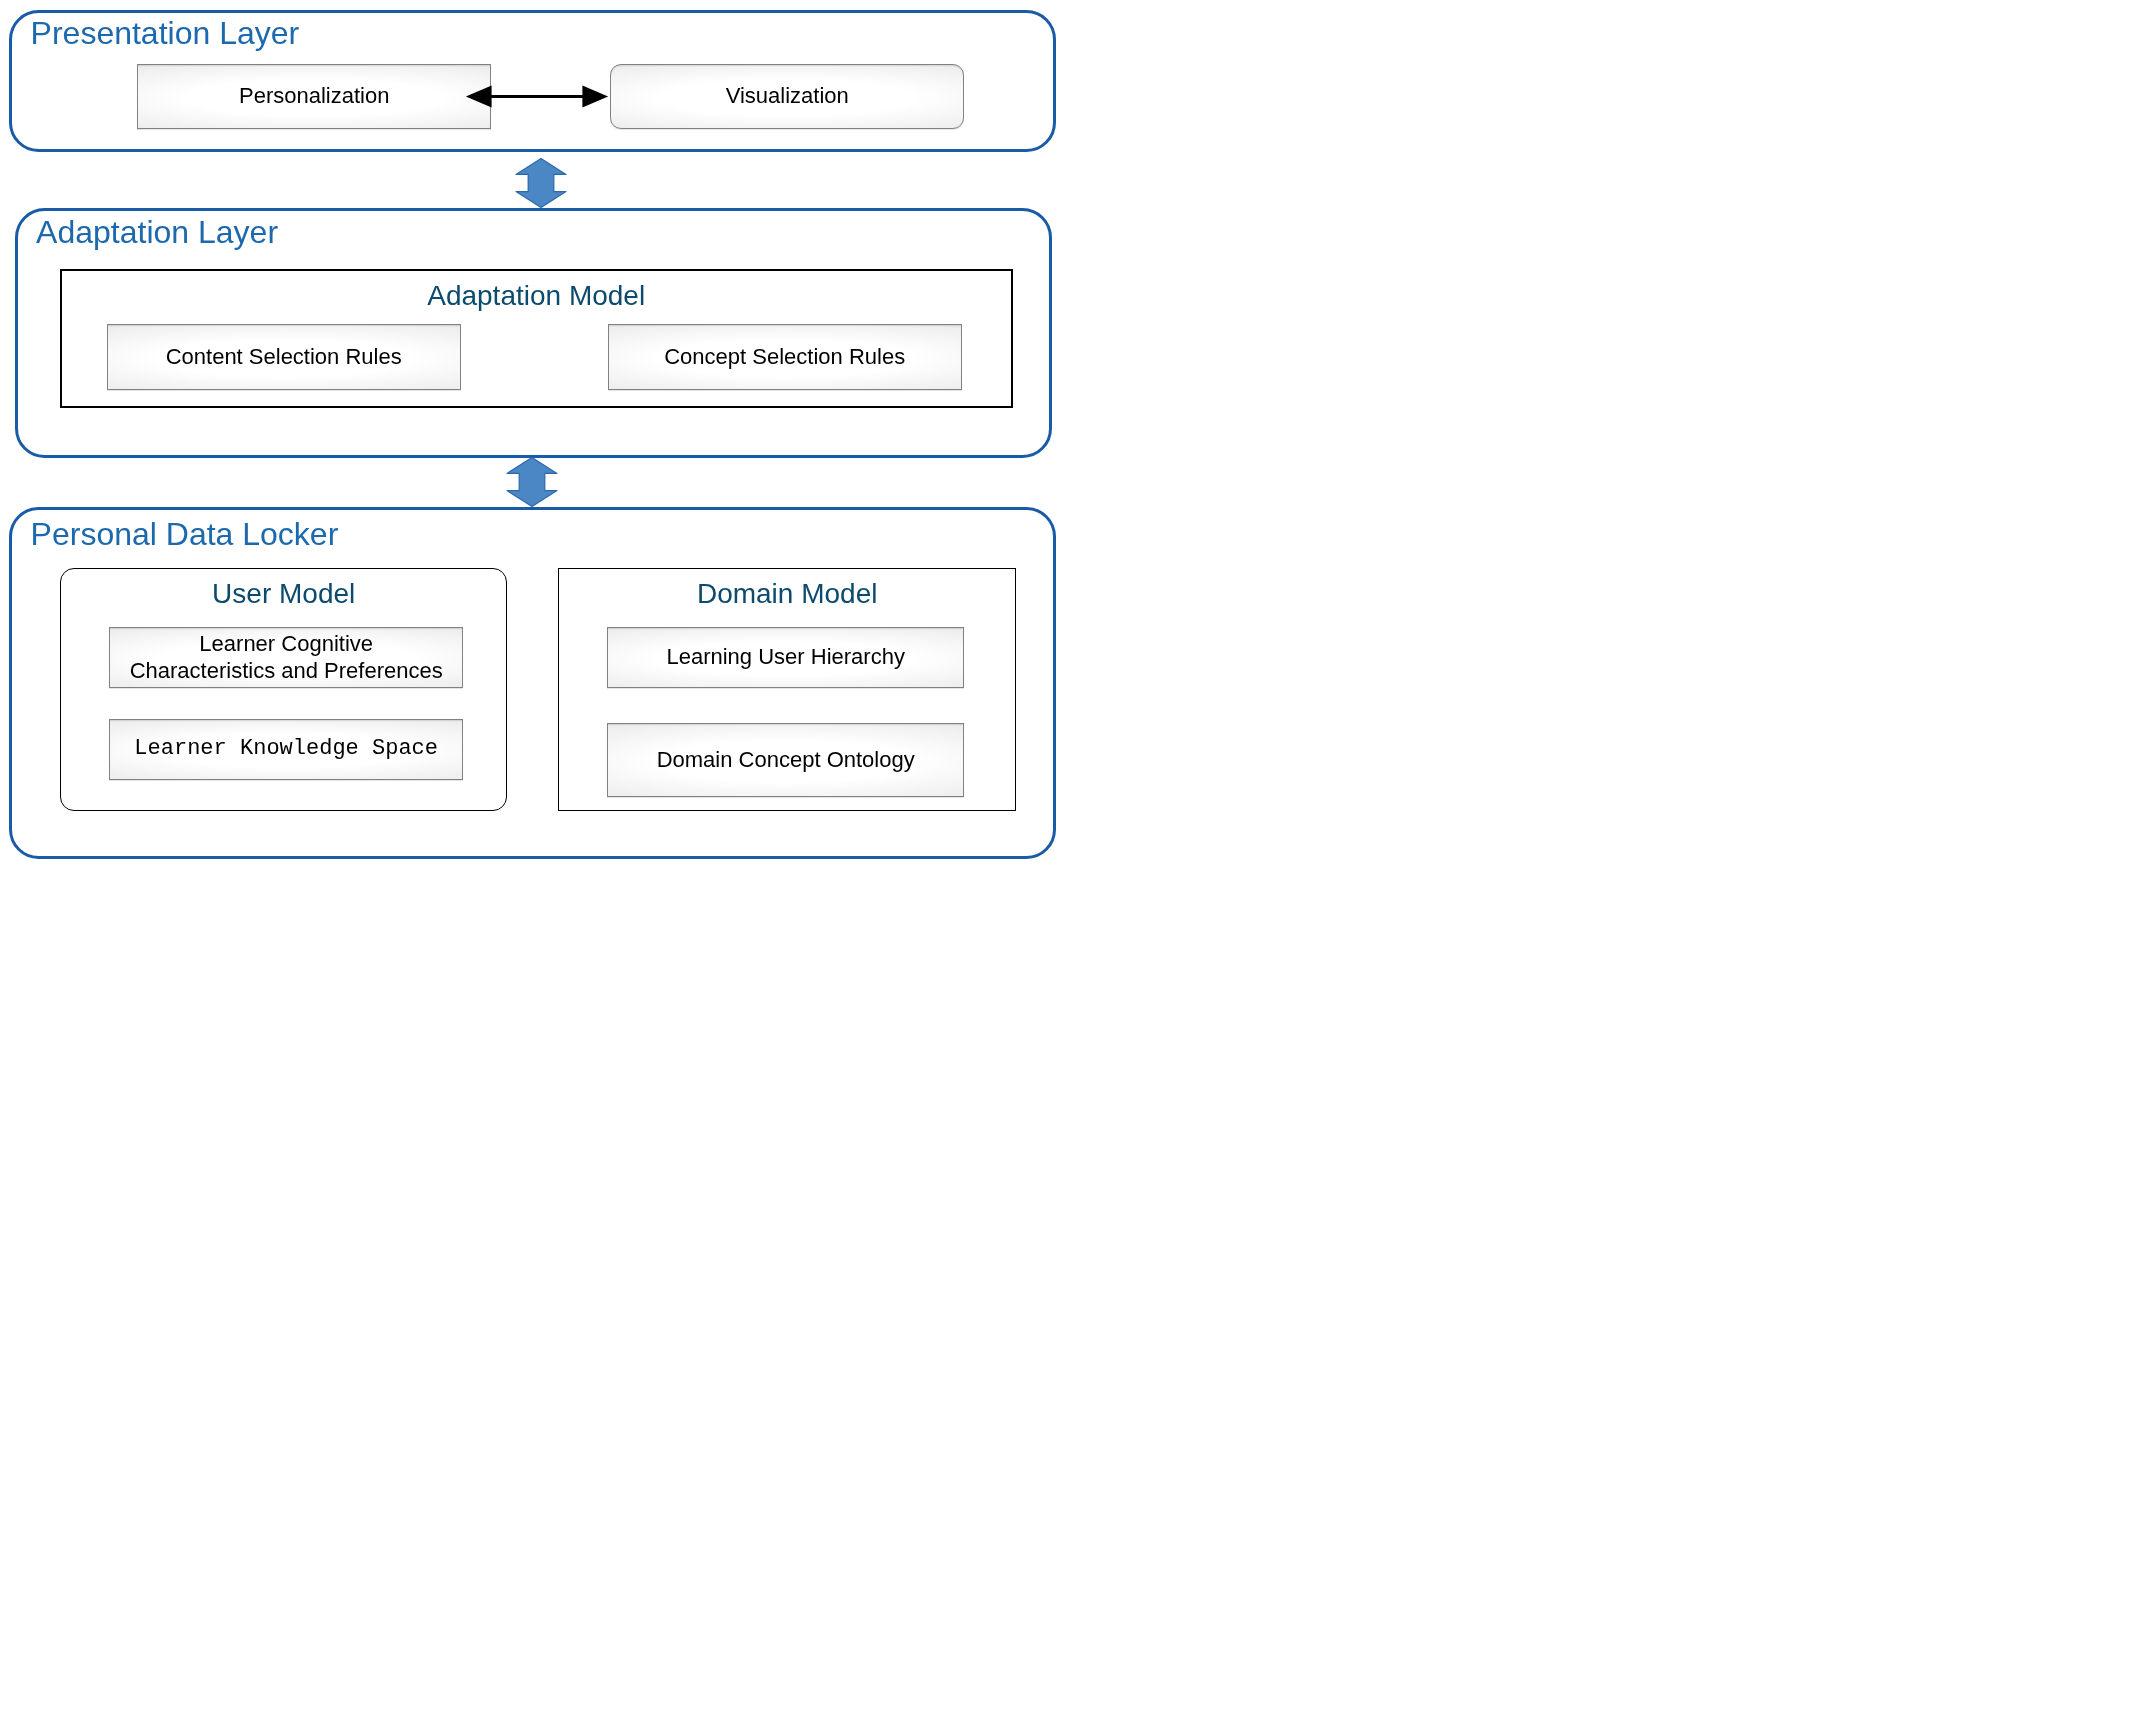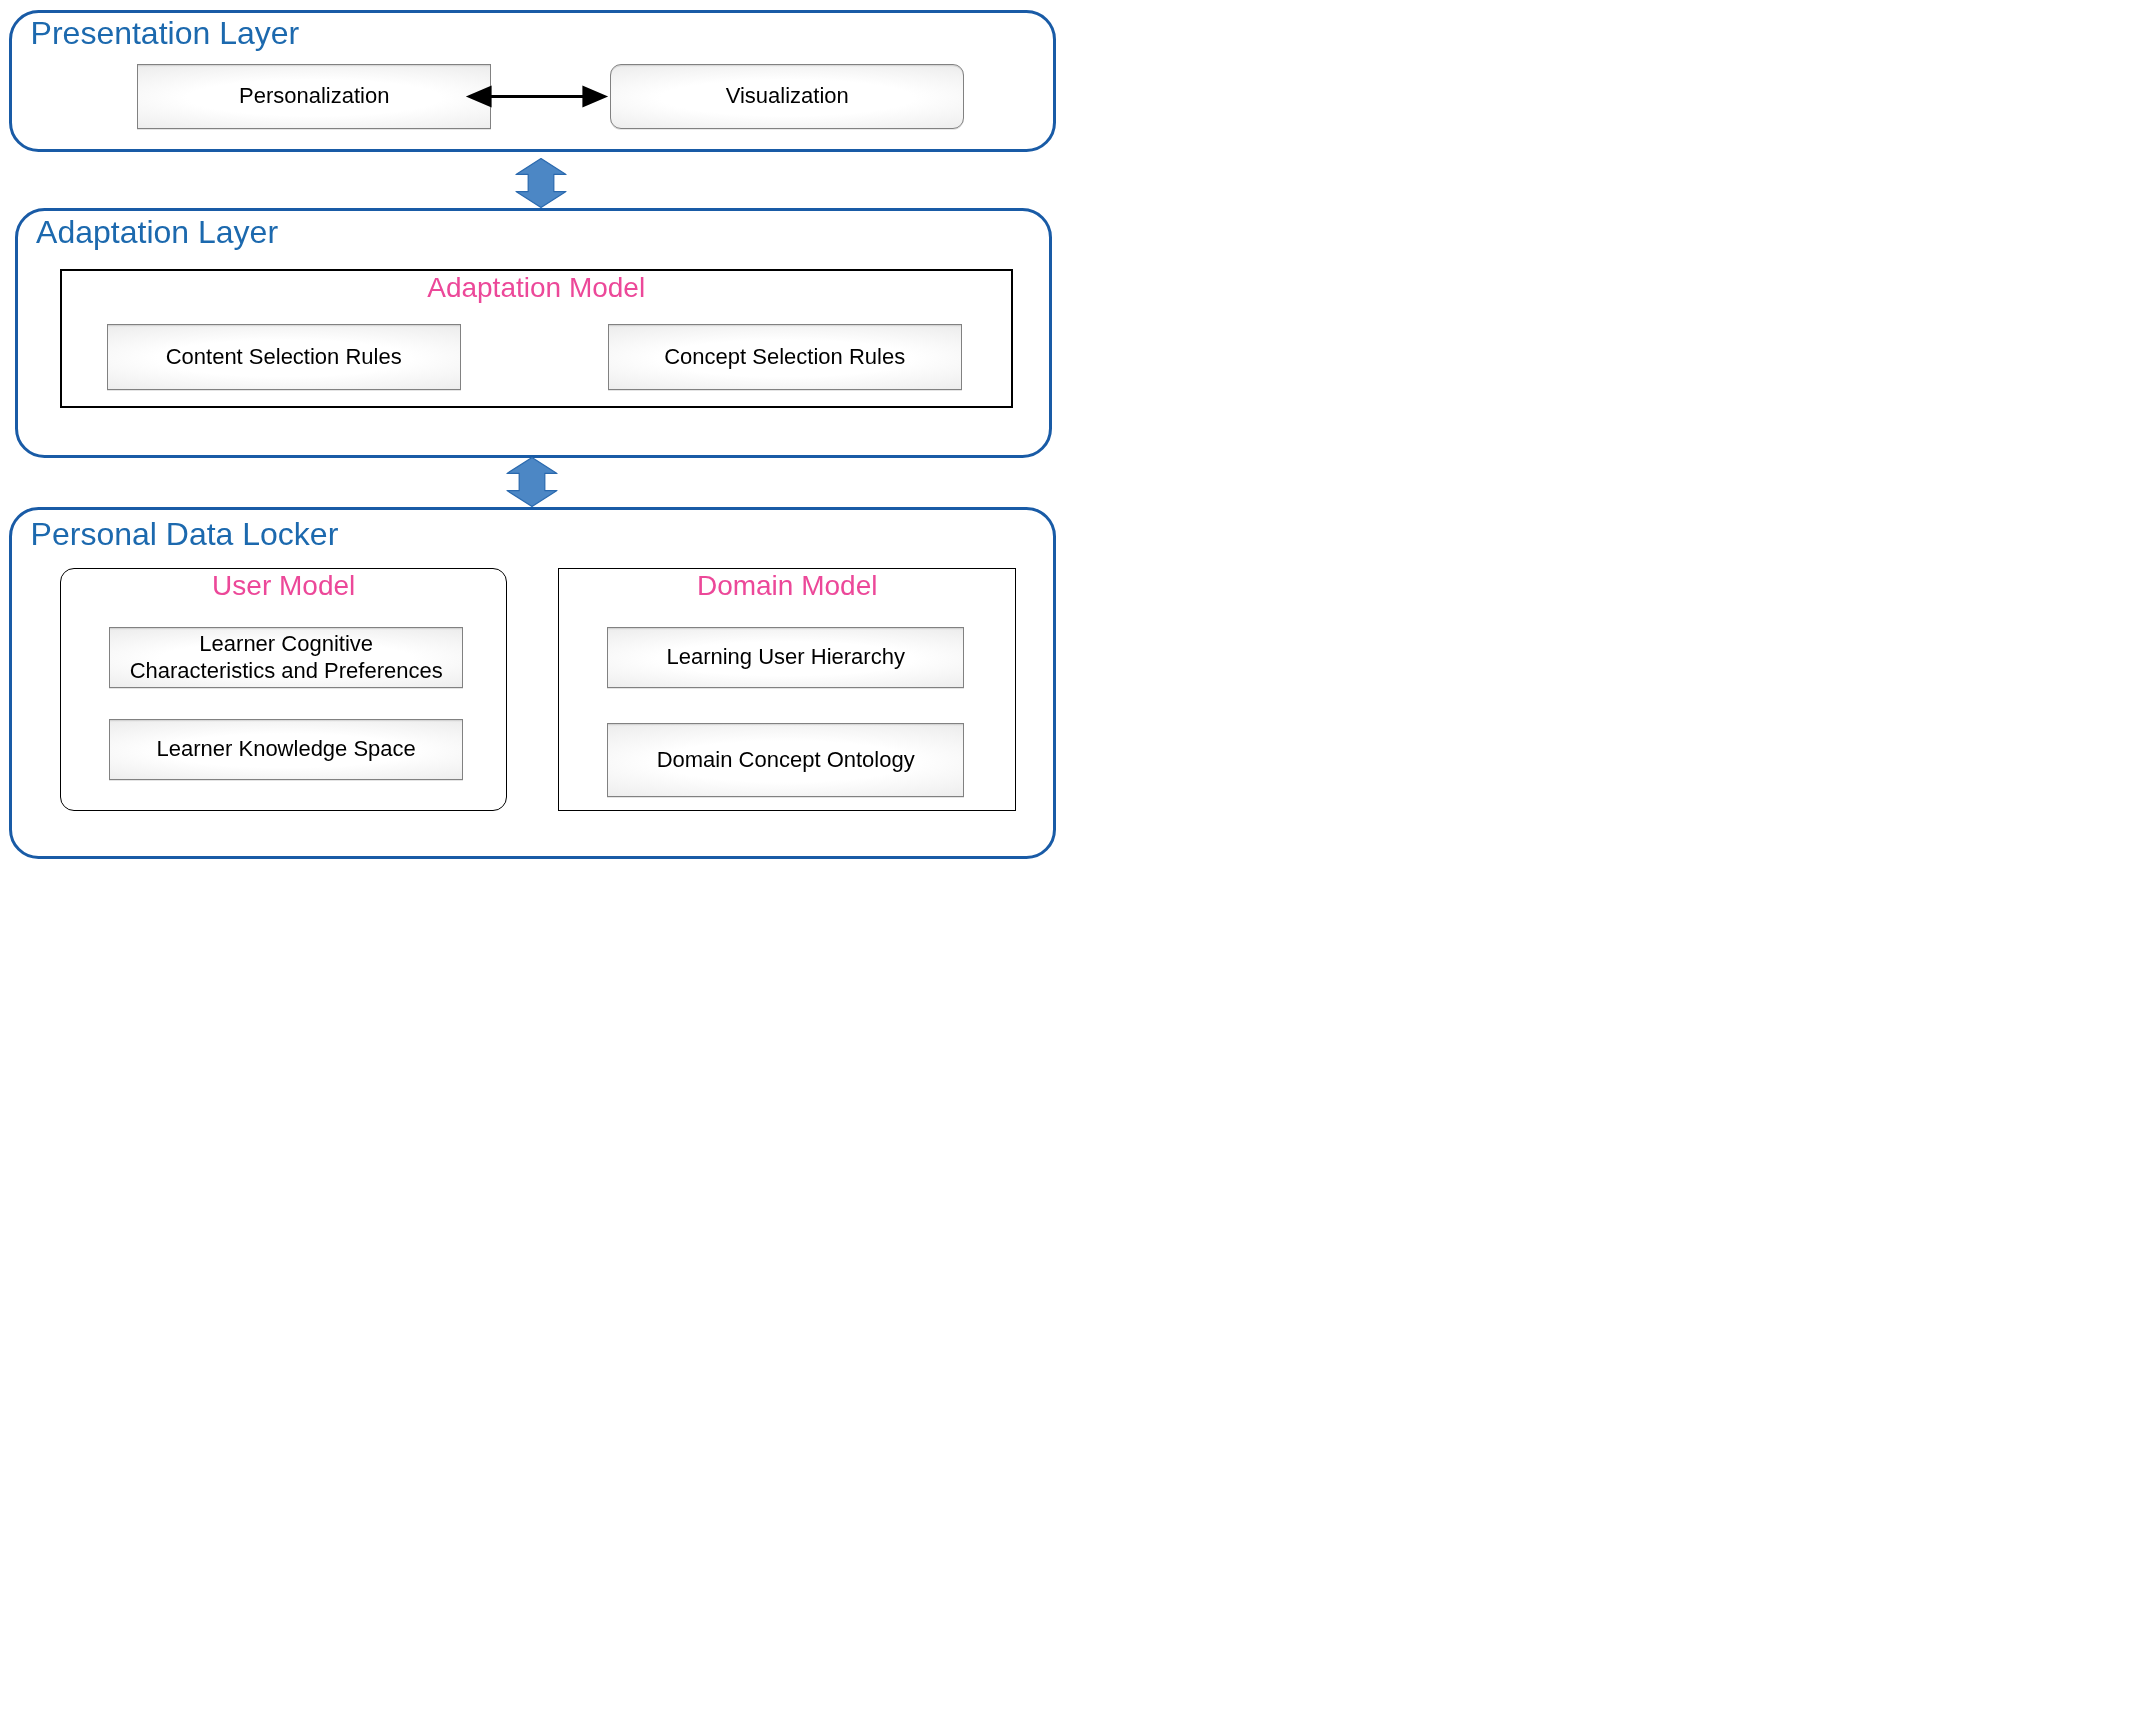--- a/index.html
+++ b/index.html
@@ -42,23 +42,23 @@
   .model-box{
     position:absolute;
     box-sizing:border-box;
     background:#ffffff;
     border:1.8px solid #000000;
   }
   #adaptation-model-box{border-width:2.5px;}
   .model-title{
     width:100%;
     text-align:center;
-    margin-top:1px;
+    margin-top:9px;
     font-size:28px;line-height:1.15;
-    color:#ec4899;
+    color:#0c4a6e;
   }
   .arrow{position:absolute;}
   svg{display:block;}
 </style>
 </head>
 <body>
 
 <div id="canvas">
 
   <div class="layer" id="layer-presentation">
@@ -101,21 +101,21 @@
 
   <div class="layer" id="layer-personal-data-locker">
     <div class="layer-title" style="top:6.1px;">Personal Data Locker</div>
 
     <div class="model-box" style="left:48px;top:58px;width:447px;height:243px;border-radius:14px;">
       <div class="model-title">User Model</div>
 
       <div class="shaded-box" style="left:48px;top:58px;width:354px;height:61px;">Learner Cognitive
 Characteristics and Preferences</div>
 
-      <div class="shaded-box" style="left:48px;top:150px;width:354px;height:61px;">Learner Knowledge Space</div>
+      <div class="shaded-box" style="left:48px;top:150px;width:354px;height:61px;font-family:Liberation Mono, monospace;">Learner Knowledge Space</div>
     </div>
 
     <div class="model-box" style="left:546px;top:58px;width:458px;height:243px;">
       <div class="model-title">Domain Model</div>
 
       <div class="shaded-box" style="left:48px;top:58px;width:357px;height:61px;">Learning User Hierarchy</div>
 
       <div class="shaded-box" style="left:48px;top:154px;width:357px;height:74px;">Domain Concept Ontology</div>
     </div>
   </div>

